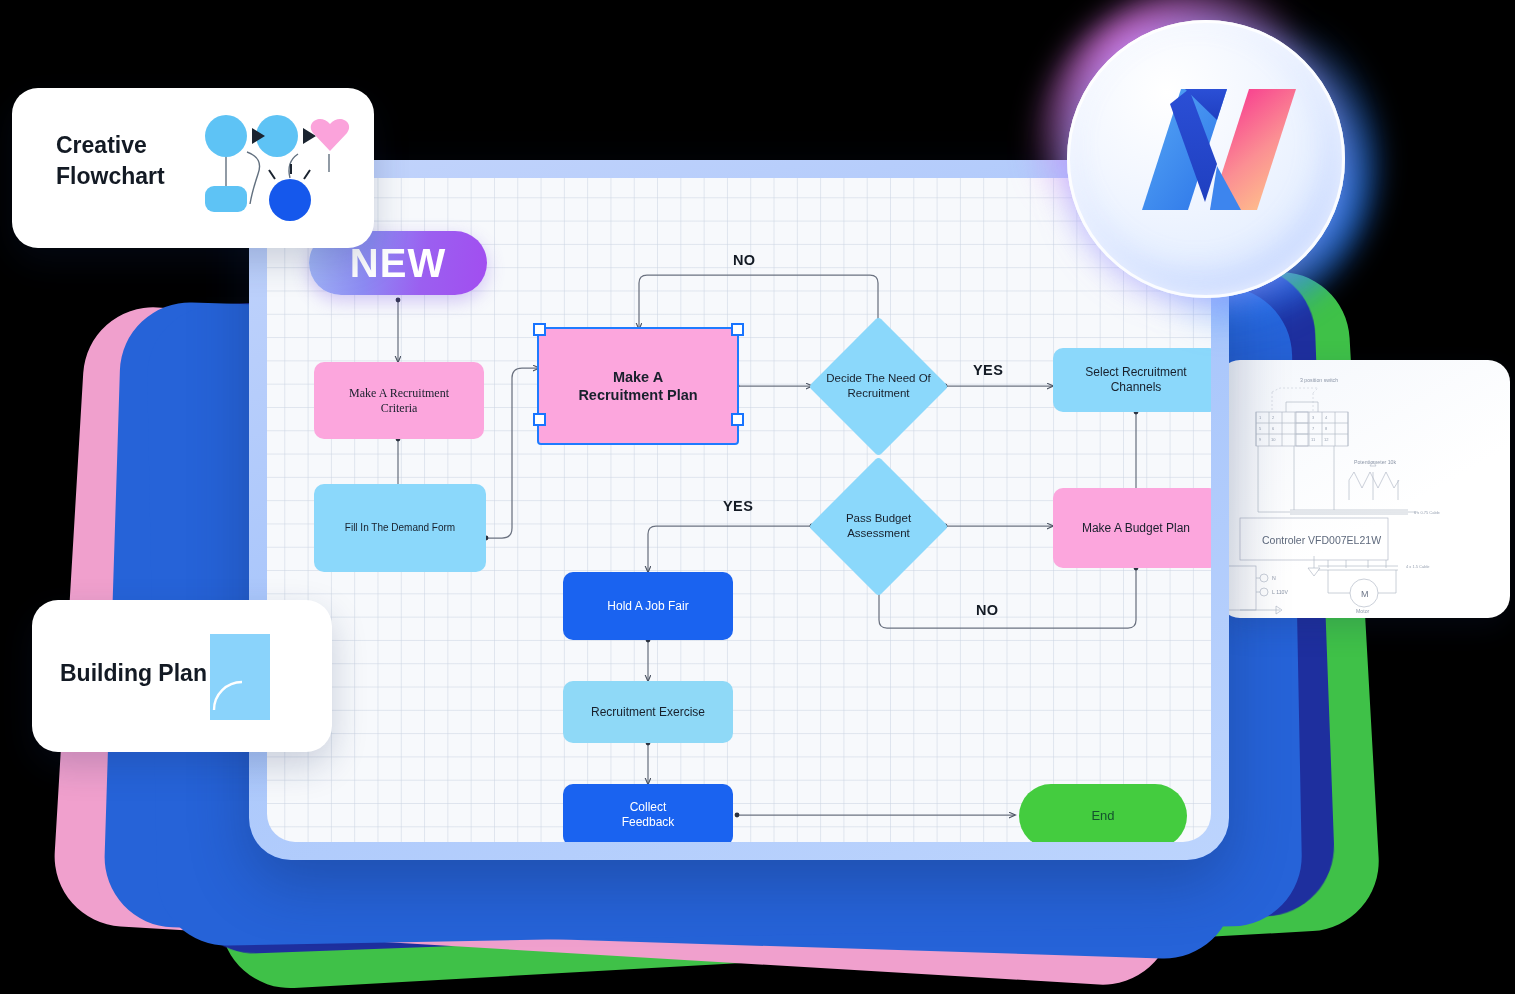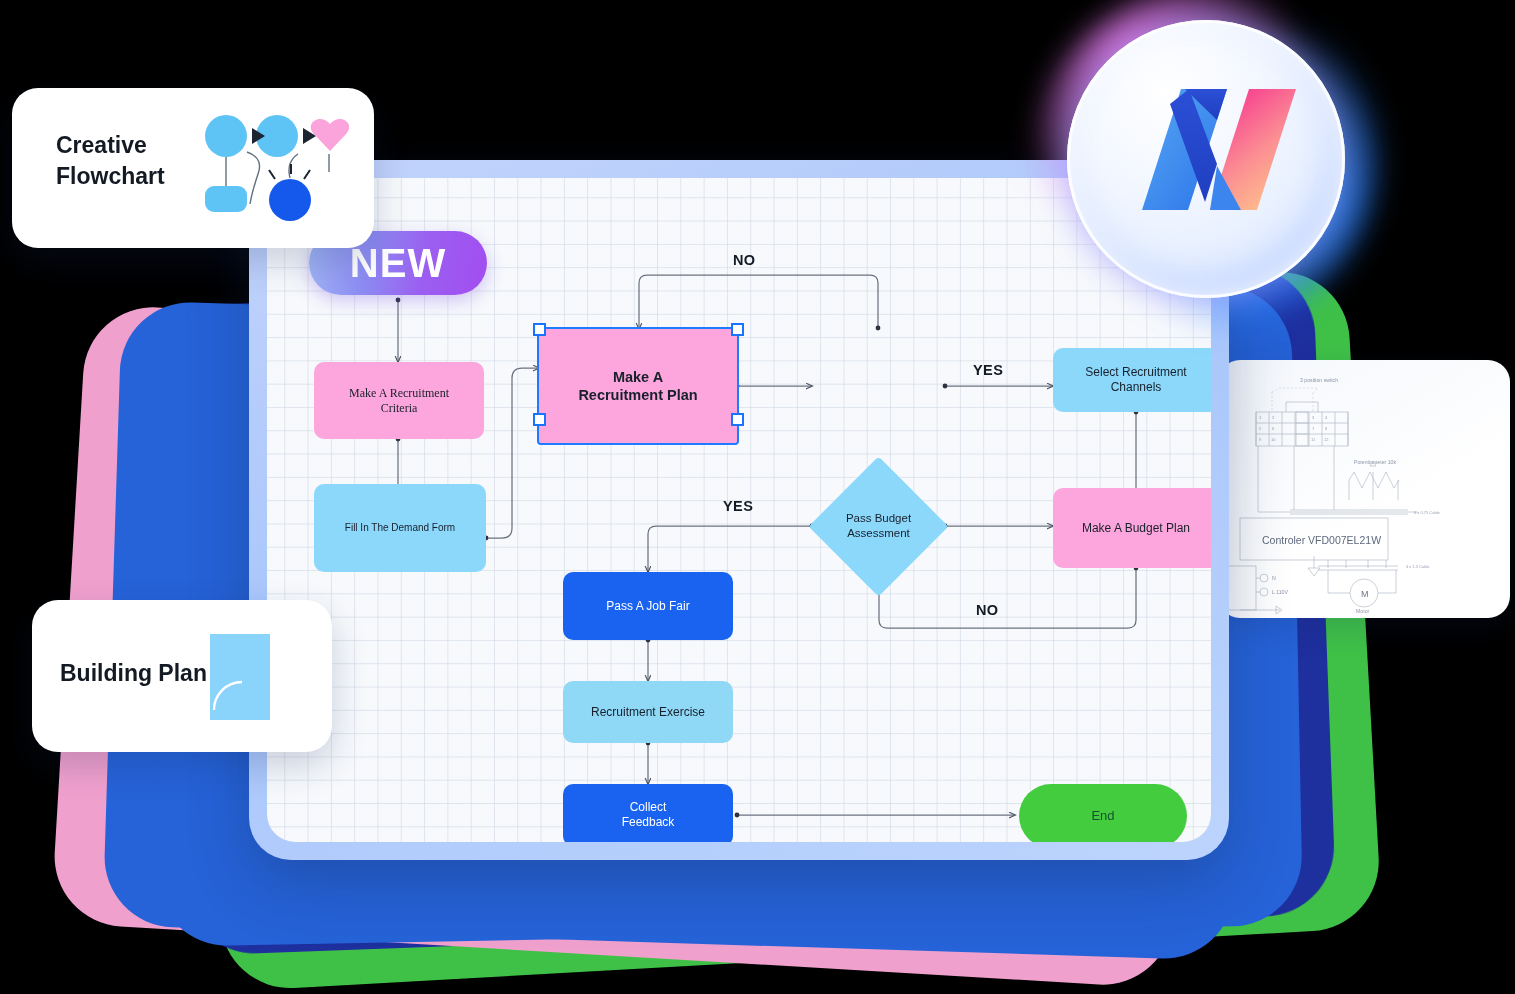--- a/index.html
+++ b/index.html
@@ -258,20 +258,29 @@
         <div>
           <div>Make A</div>
           <div>Recruitment Plan</div>
         </div>
       </div>
       <div class="handle" style="left:265.5px;top:144.5px;"></div>
       <div class="handle" style="left:463.5px;top:144.5px;"></div>
       <div class="handle" style="left:265.5px;top:234.5px;"></div>
       <div class="handle" style="left:463.5px;top:234.5px;"></div>
 
+      <div class="diamond" style="left:545px;top:150px;width:133px;height:116px;">
+        <div class="dshape" style="left:17px;top:9px;width:99px;height:99px;"></div>
+        <div class="dtext">
+          <div>
+            <div>Decide The Need Of</div>
+            <div>Recruitment</div>
+          </div>
+        </div>
+      </div>
 
       <div class="node n-sky" style="left:786px;top:170px;width:166px;height:64px;font-size:12px;">
         <div>
           <div>Select Recruitment</div>
           <div>Channels</div>
         </div>
       </div>
 
       <div class="diamond" style="left:545px;top:290px;width:133px;height:116px;">
         <div class="dshape" style="left:17px;top:9px;width:99px;height:99px;"></div>
@@ -281,21 +290,21 @@
             <div>Assessment</div>
           </div>
         </div>
       </div>
 
       <div class="node n-pink" style="left:786px;top:310px;width:166px;height:80px;font-size:12px;">
         <span>Make A Budget Plan</span>
       </div>
 
       <div class="node n-blue" style="left:296px;top:394px;width:170px;height:68px;font-size:12px;">
-        <span>Pass A Job Fair</span>
+        <span>Hold A Job Fair</span>
       </div>
 
       <div class="node n-skyl" style="left:296px;top:503px;width:170px;height:62px;font-size:12px;">
         <span>Recruitment Exercise</span>
       </div>
 
       <div class="node n-blue" style="left:296px;top:606px;width:170px;height:62px;font-size:12px;">
         <div>
           <div>Collect</div>
           <div>Feedback</div>

